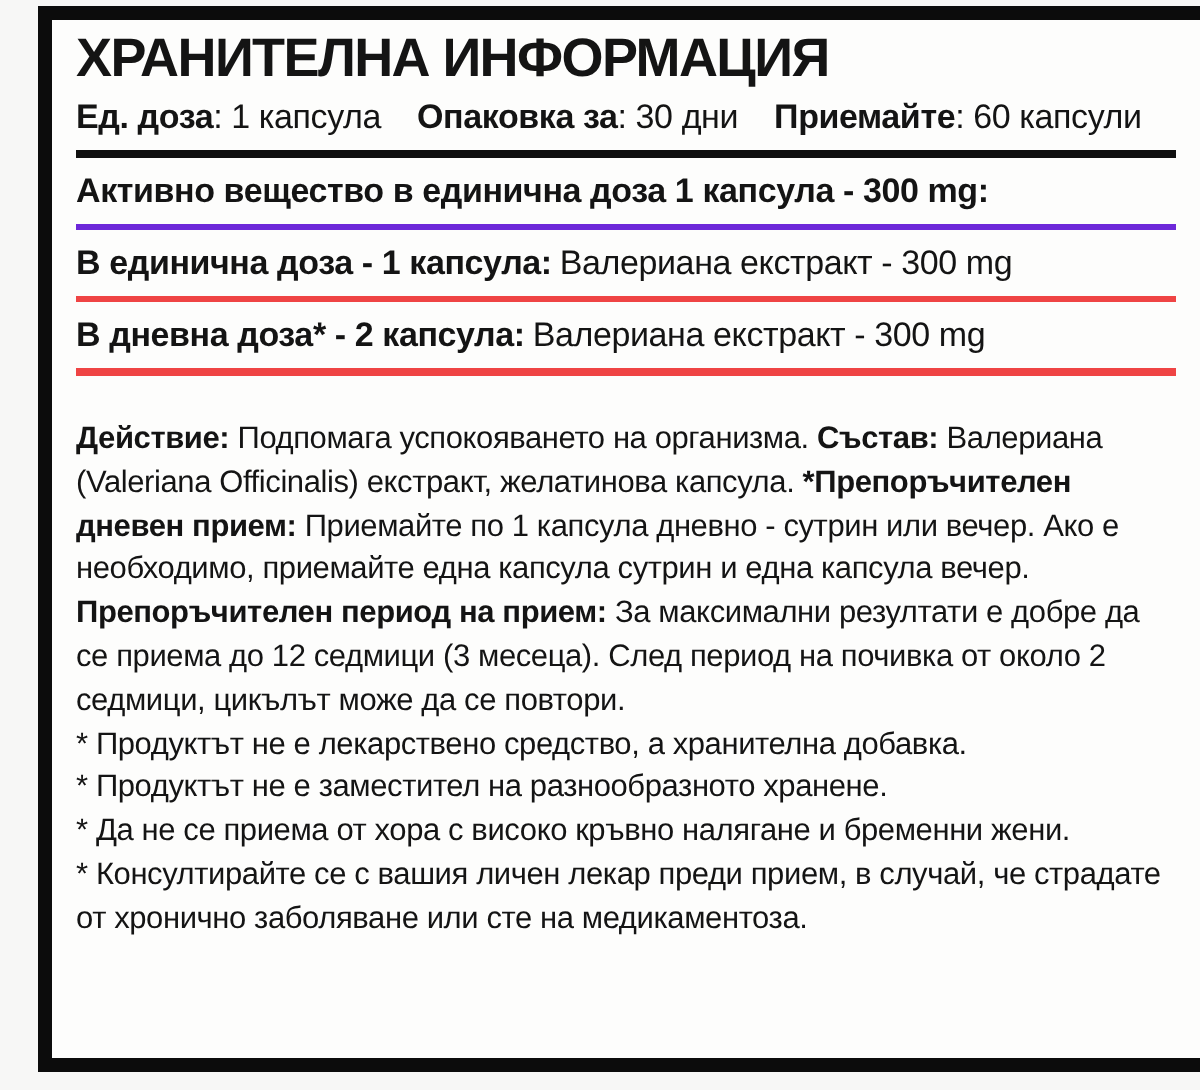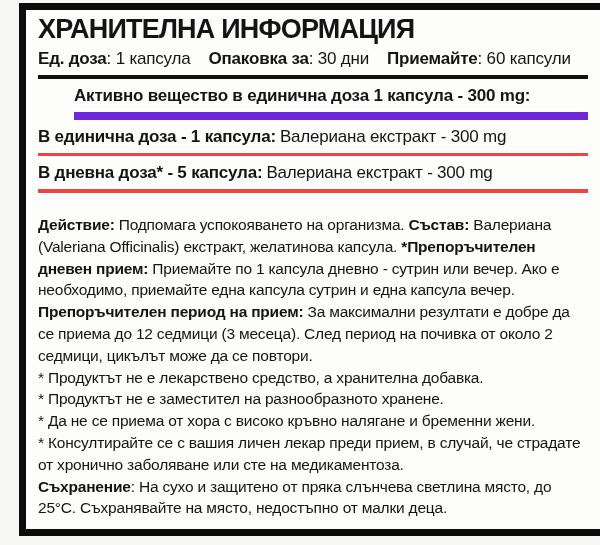--- a/index.html
+++ b/index.html
@@ -43,24 +43,23 @@
     border-bottom: 4px solid #101010;
     white-space: nowrap;
     letter-spacing: -0.2px;
     text-align: center;
   }
   .active-row {
     font-size: 17px;
     line-height: 22px;
     letter-spacing: -0.2px;
     padding: 6px 0 5px 0;
-    border-bottom: 8px solid #6d28d9;
+    border-bottom: 3px solid #6d28d9;
     font-weight: 700;
     white-space: nowrap;
-    margin-left: 36px;
   }
   .dose-row {
     font-size: 17px;
     line-height: 22px;
     letter-spacing: -0.2px;
     padding: 6px 0 5px 0;
     border-bottom: 3px solid #ef4444;
     white-space: nowrap;
   }
   .dose-row.last { border-bottom-width: 4px; }
@@ -88,25 +87,24 @@
     <div><span class="b">Приемайте</span><span>: 60 капсули</span></div>
   </div>
 
   <div class="active-row">Активно вещество в единична доза 1 капсула - 300 mg:</div>
 
   <div class="dose-row">
     <span class="b">В единична доза - 1 капсула:</span><span class="v">Валериана екстракт - 300 mg</span>
   </div>
 
   <div class="dose-row last">
-    <span class="b">В дневна доза* - 5 капсула:</span><span class="v">Валериана екстракт - 300 mg</span>
+    <span class="b">В дневна доза* - 2 капсула:</span><span class="v">Валериана екстракт - 300 mg</span>
   </div>
 
   <div class="body-text">
     <p><span class="b">Действие:</span><span> Подпомага успокояването на организма. </span><span class="b">Състав:</span><span> Валериана (Valeriana Officinalis) екстракт, желатинова капсула. </span><span class="b">*Препоръчителен дневен прием:</span><span> Приемайте по 1 капсула дневно - сутрин или вечер. Ако е необходимо, приемайте една капсула сутрин и една капсула вечер. </span><span class="b">Препоръчителен период на прием:</span><span> За максимални резултати е добре да се приема до 12 седмици (3 месеца). След период на почивка от около 2 седмици, цикълът може да се повтори.</span></p>
     <p><span>* Продуктът не е лекарствено средство, а хранителна добавка.</span></p>
     <p><span>* Продуктът не е заместител на разнообразното хранене.</span></p>
     <p><span>* Да не се приема от хора с високо кръвно налягане и бременни жени.</span></p>
     <p><span>* Консултирайте се с вашия личен лекар преди прием, в случай, че страдате от хронично заболяване или сте на медикаментоза.</span></p>
-    <p><span class="b">Съхранение</span><span>: На сухо и защитено от пряка слънчева светлина място, до 25°C. Съхранявайте на място, недостъпно от малки деца.</span></p>
   </div>
 
 </div>
 
 </body></html>

